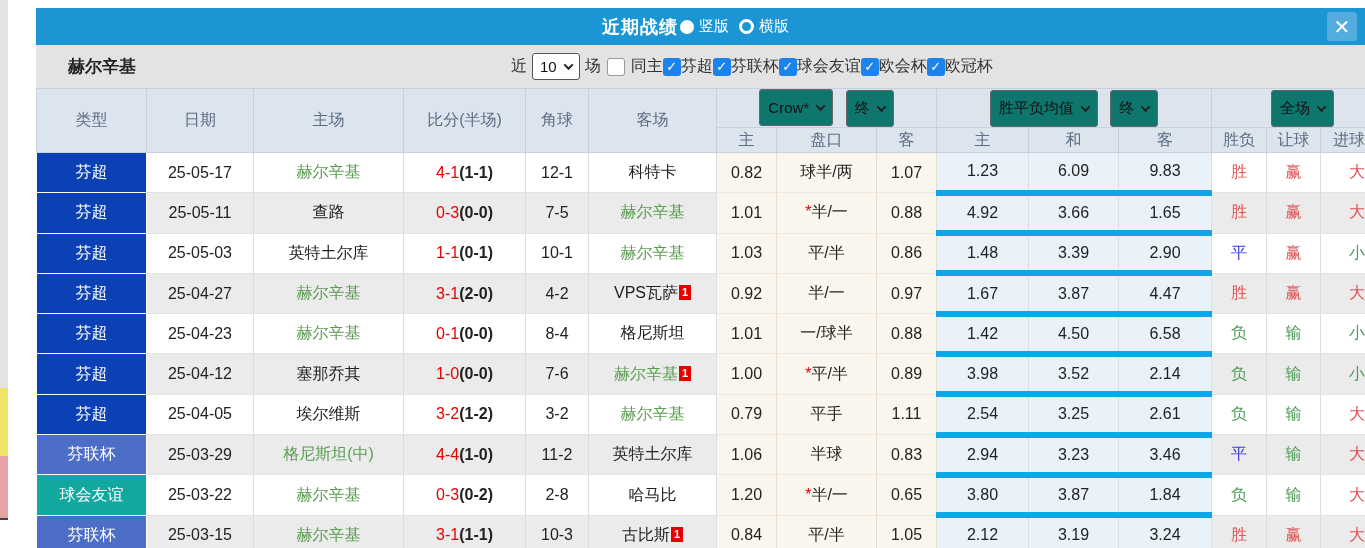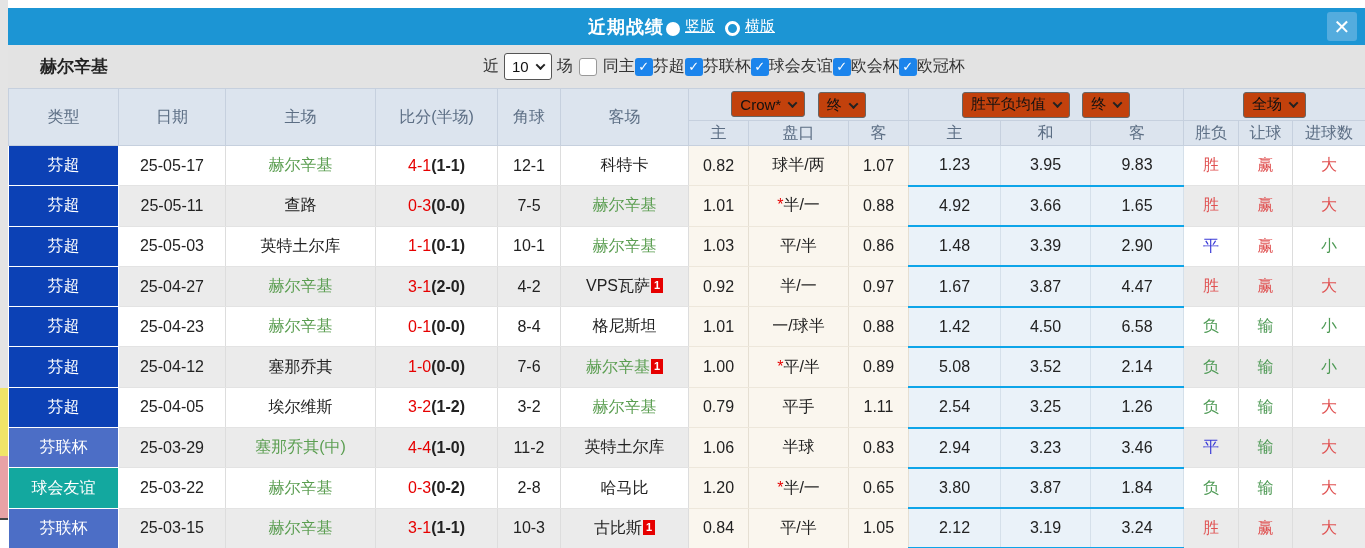--- a/index.html
+++ b/index.html
@@ -6,27 +6,27 @@
   html,body { width:1365px; height:548px; overflow:hidden; background:#fff;
               font-family:"Liberation Sans","DejaVu Sans",sans-serif; }
   body { position:relative; }
 
   
   .gutter { position:absolute; left:0; top:0; width:8px; height:548px; background:#fff; }
   .gutter .g-gray   { position:absolute; left:0; top:0;   width:8px; height:388px; background:#E4E4E4; }
   .gutter .g-yellow { position:absolute; left:0; top:388px; width:8px; height:68px; background:#F0E468; }
   .gutter .g-pink   { position:absolute; left:0; top:456px; width:8px; height:64px; background:#E8A2A6; border-bottom:2px solid #444; }
 
-  .panel { position:absolute; left:8px; top:8px; width:1357px; height:540px; background:#fff; }
+  .panel { position:absolute; left:8px; top:8px; width:1357px; height:540px; background:#fff;padding-left:28px; }
 
   
   .titlebar { height:37px; background:#1C95D4; display:flex; align-items:center;
               justify-content:center; position:relative; color:#fff; }
   .titlebar .ttl { font-size:18px; font-weight:bold; letter-spacing:1px; }
-  .radio-grp { display:flex; align-items:flex-end; margin-left:2px;text-decoration:underline; }
+  .radio-grp { display:flex; align-items:center; margin-left:2px; }
   .radio { width:14px; height:14px; border-radius:50%; display:inline-block; }
   .radio.filled { background:#fff; }
   .radio.empty  { background:transparent; border:3px solid #fff; width:15px; height:15px; }
   .radio-lbl { font-size:15px; margin:0 10px 0 5px; }
   .close-btn { position:absolute; right:8px; top:4px; width:30px; height:29px;
                background:#54ACDE; border-radius:3px; display:flex; align-items:center;
                justify-content:center; font-size:20px; font-weight:bold; color:#fff; cursor:pointer; }
 
   
   .filterbar { height:43px; background:#E3E3E3; position:relative; display:flex; align-items:center; }
@@ -43,31 +43,31 @@
   .cb.off { background:#fff; border:1.5px solid #999; margin:0 6px; }
   .cb.on  { background:#1B84EC; color:#fff; font-size:13px; font-weight:bold; }
   .league-item { display:inline-flex; align-items:center; }
 
   
   table { border-collapse:collapse; table-layout:fixed; width:1357px; }
   thead th { background:#DCE4EE; color:#5C6E84; font-weight:normal; font-size:16px;
              border:1px solid #C6D0DE; }
   thead tr.h1 th { height:32px; }
   thead tr.h2 th { height:25px; }
-  thead .hsel { background:#c2410c; border:1.5px solid #666; border-radius:3px; height:26px;
+  thead .hsel { background:#0f766e; border:1.5px solid #666; border-radius:3px; height:37px;
                 display:inline-flex; align-items:center; padding:0 8px; margin:0 4px;
                 font-size:15px; color:#111; cursor:pointer; }
   tbody td { font-size:16px; color:#222; text-align:center; height:40.3px;
              overflow:hidden; white-space:nowrap; }
   tbody tr.even td.stripe { background:#fff; }
   tbody tr.odd  td.stripe { background:#EBEBEB; }
   td.type-cell { color:#fff; border:1.5px solid #fff; font-size:16px; }
   td.stripe { border-right:1px solid #DDDDDD; border-bottom:1px solid #E3E3E3; }
   td.odds { background:#FAF6EE; border-right:1px solid #E5DFD3; border-bottom:1px solid #EDE7DB; }
-  td.avg  { background:#EAF2F9; border-right:1px solid #D5E0EA; border-bottom:2px solid #0ea5e9; }
+  td.avg  { background:#EAF2F9; border-right:1px solid #D5E0EA; border-bottom:6px solid #0ea5e9; }
   .green-team { color:#5B9E51; }
   .score-main { color:#E60000; }
   .score-half { color:#222;font-weight:bold; }
   .star { color:#E60000; }
   .card-badge { display:inline-block; background:#E60000; color:#fff; font-size:11px;
                 font-weight:bold; width:12px; height:15px; line-height:15px; text-align:center;
                 vertical-align:2px; margin-left:1px; }
   .res-red   { color:#E05252; }
   .res-green { color:#4E9A55; }
   .res-blue  { color:#3A3AD6; }
@@ -194,21 +194,21 @@
           <td class="type-cell" style="background: rgb(12, 65, 181);"><span>芬超</span></td>
           <td class="stripe">25-05-17</td>
           <td class="stripe"><span class="green-team">赫尔辛基</span></td>
           <td class="stripe"><span class="score-main">4-1</span><span class="score-half">(1-1)</span></td>
           <td class="stripe">12-1</td>
           <td class="stripe"><span class="">科特卡</span></td>
           <td class="odds">0.82</td>
           <td class="odds">球半/两</td>
           <td class="odds">1.07</td>
           <td class="avg">1.23</td>
-          <td class="avg">3.95</td>
+          <td class="avg">6.09</td>
           <td class="avg">9.83</td>
           <td class="stripe res-red">胜</td>
           <td class="stripe res-red">赢</td>
           <td class="stripe res-red">大</td>
         </tr>
         <tr class="odd">
           <td class="type-cell" style="background: rgb(12, 65, 181);"><span>芬超</span></td>
           <td class="stripe">25-05-11</td>
           <td class="stripe"><span class="">查路</span></td>
           <td class="stripe"><span class="score-main">0-3</span><span class="score-half">(0-0)</span></td>
@@ -278,48 +278,48 @@
         <tr class="odd">
           <td class="type-cell" style="background: rgb(12, 65, 181);"><span>芬超</span></td>
           <td class="stripe">25-04-12</td>
           <td class="stripe"><span class="">塞那乔其</span></td>
           <td class="stripe"><span class="score-main">1-0</span><span class="score-half">(0-0)</span></td>
           <td class="stripe">7-6</td>
           <td class="stripe"><span class="green-team">赫尔辛基</span><span class="card-badge">1</span></td>
           <td class="odds">1.00</td>
           <td class="odds"><span class="star">*</span>平/半</td>
           <td class="odds">0.89</td>
-          <td class="avg">5.08</td>
+          <td class="avg">3.98</td>
           <td class="avg">3.52</td>
           <td class="avg">2.14</td>
           <td class="stripe res-green">负</td>
           <td class="stripe res-green">输</td>
           <td class="stripe res-green">小</td>
         </tr>
         <tr class="even">
           <td class="type-cell" style="background: rgb(12, 65, 181);"><span>芬超</span></td>
           <td class="stripe">25-04-05</td>
           <td class="stripe"><span class="">埃尔维斯</span></td>
           <td class="stripe"><span class="score-main">3-2</span><span class="score-half">(1-2)</span></td>
           <td class="stripe">3-2</td>
           <td class="stripe"><span class="green-team">赫尔辛基</span></td>
           <td class="odds">0.79</td>
           <td class="odds">平手</td>
           <td class="odds">1.11</td>
           <td class="avg">2.54</td>
           <td class="avg">3.25</td>
-          <td class="avg">1.26</td>
+          <td class="avg">2.61</td>
           <td class="stripe res-green">负</td>
           <td class="stripe res-green">输</td>
           <td class="stripe res-red">大</td>
         </tr>
         <tr class="odd">
           <td class="type-cell" style="background: rgb(76, 110, 198);"><span>芬联杯</span></td>
           <td class="stripe">25-03-29</td>
-          <td class="stripe"><span class="green-team">塞那乔其(中)</span></td>
+          <td class="stripe"><span class="green-team">格尼斯坦(中)</span></td>
           <td class="stripe"><span class="score-main">4-4</span><span class="score-half">(1-0)</span></td>
           <td class="stripe">11-2</td>
           <td class="stripe"><span class="">英特土尔库</span></td>
           <td class="odds">1.06</td>
           <td class="odds">半球</td>
           <td class="odds">0.83</td>
           <td class="avg">2.94</td>
           <td class="avg">3.23</td>
           <td class="avg">3.46</td>
           <td class="stripe res-blue">平</td>

